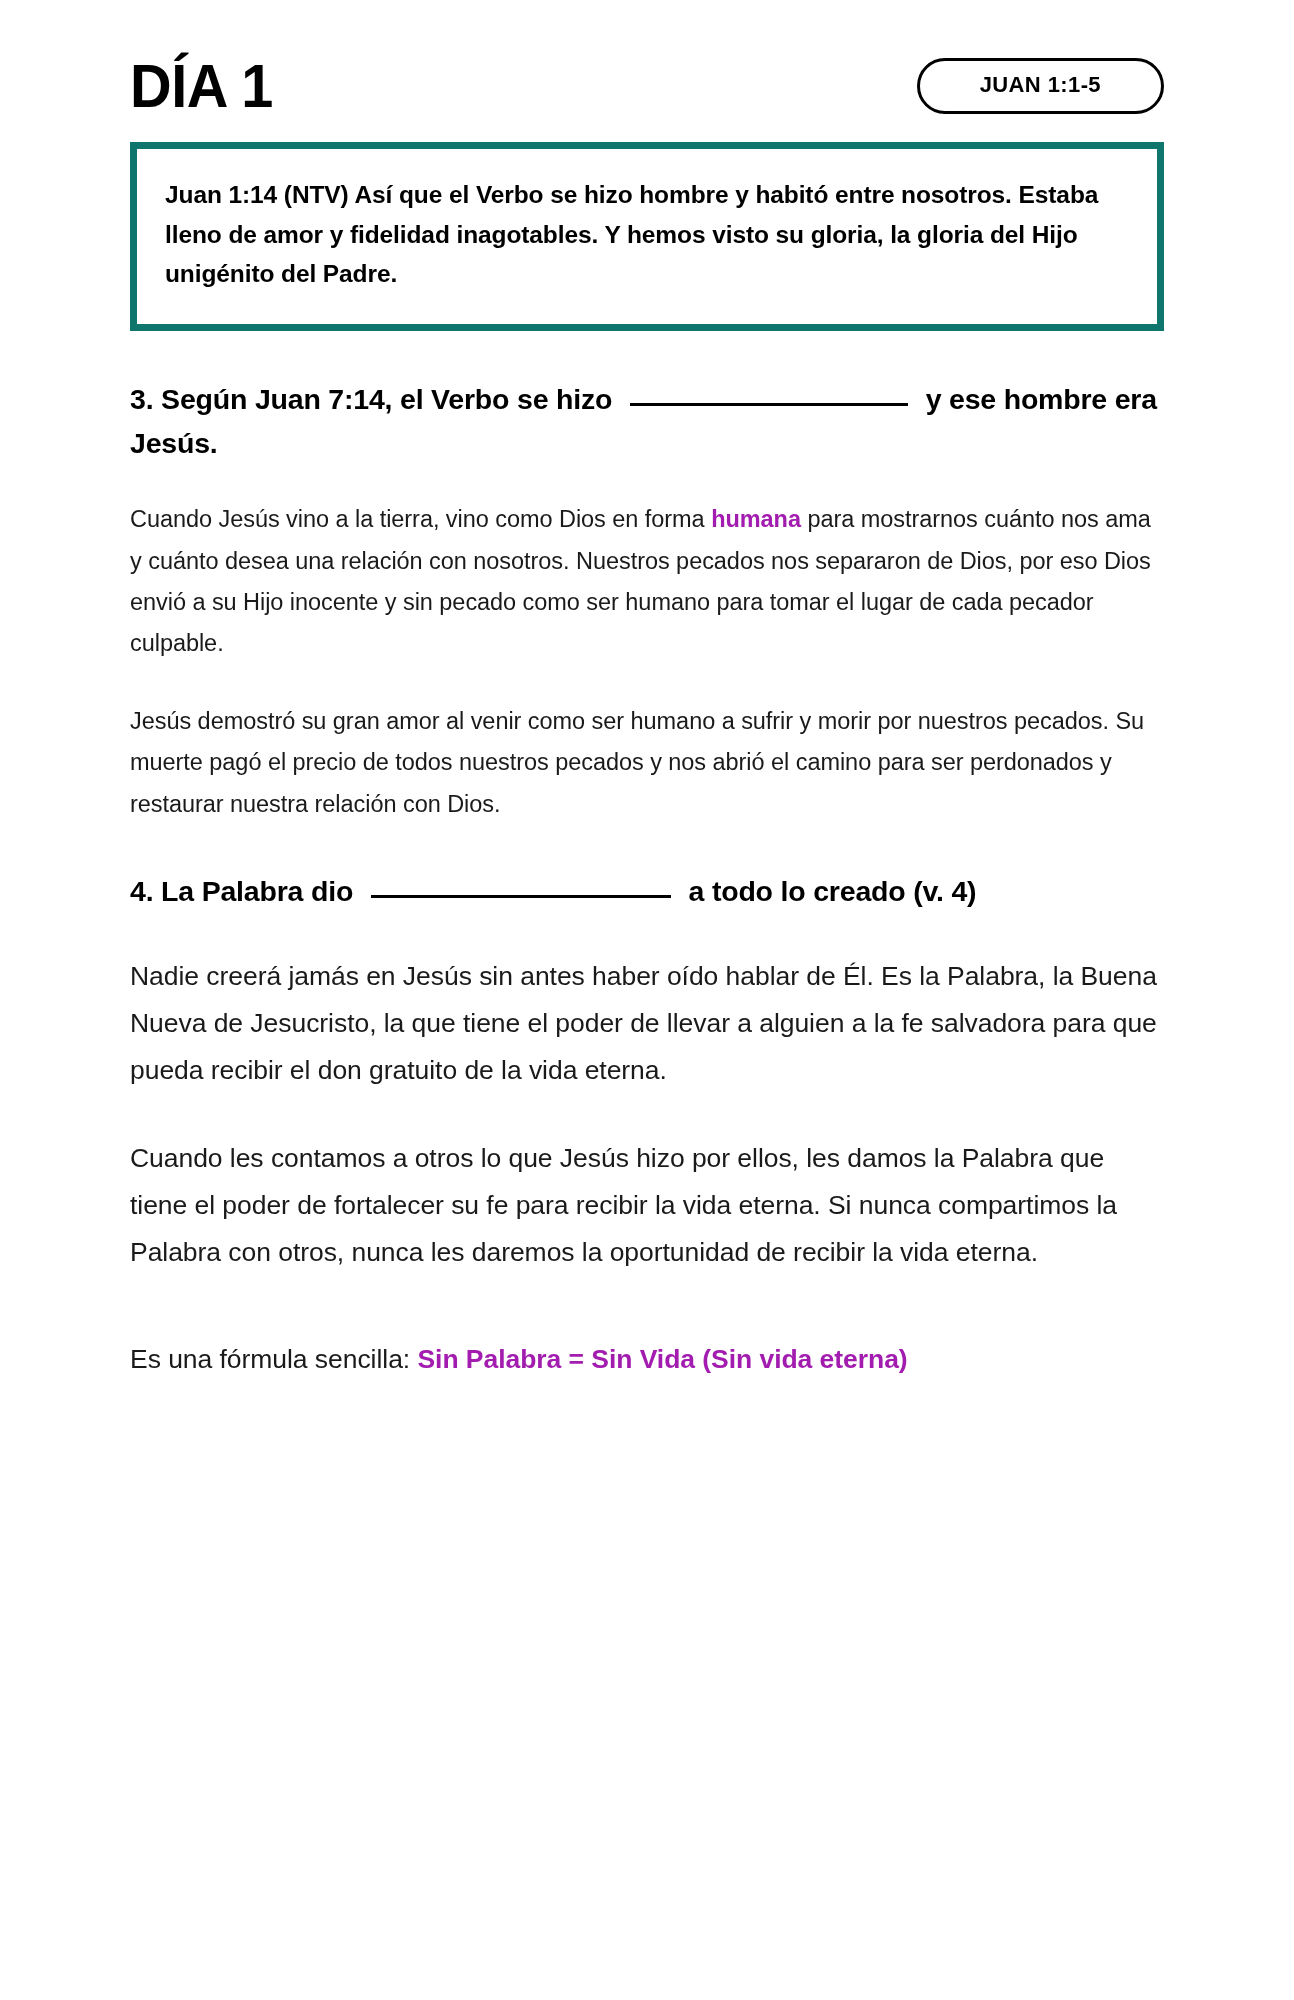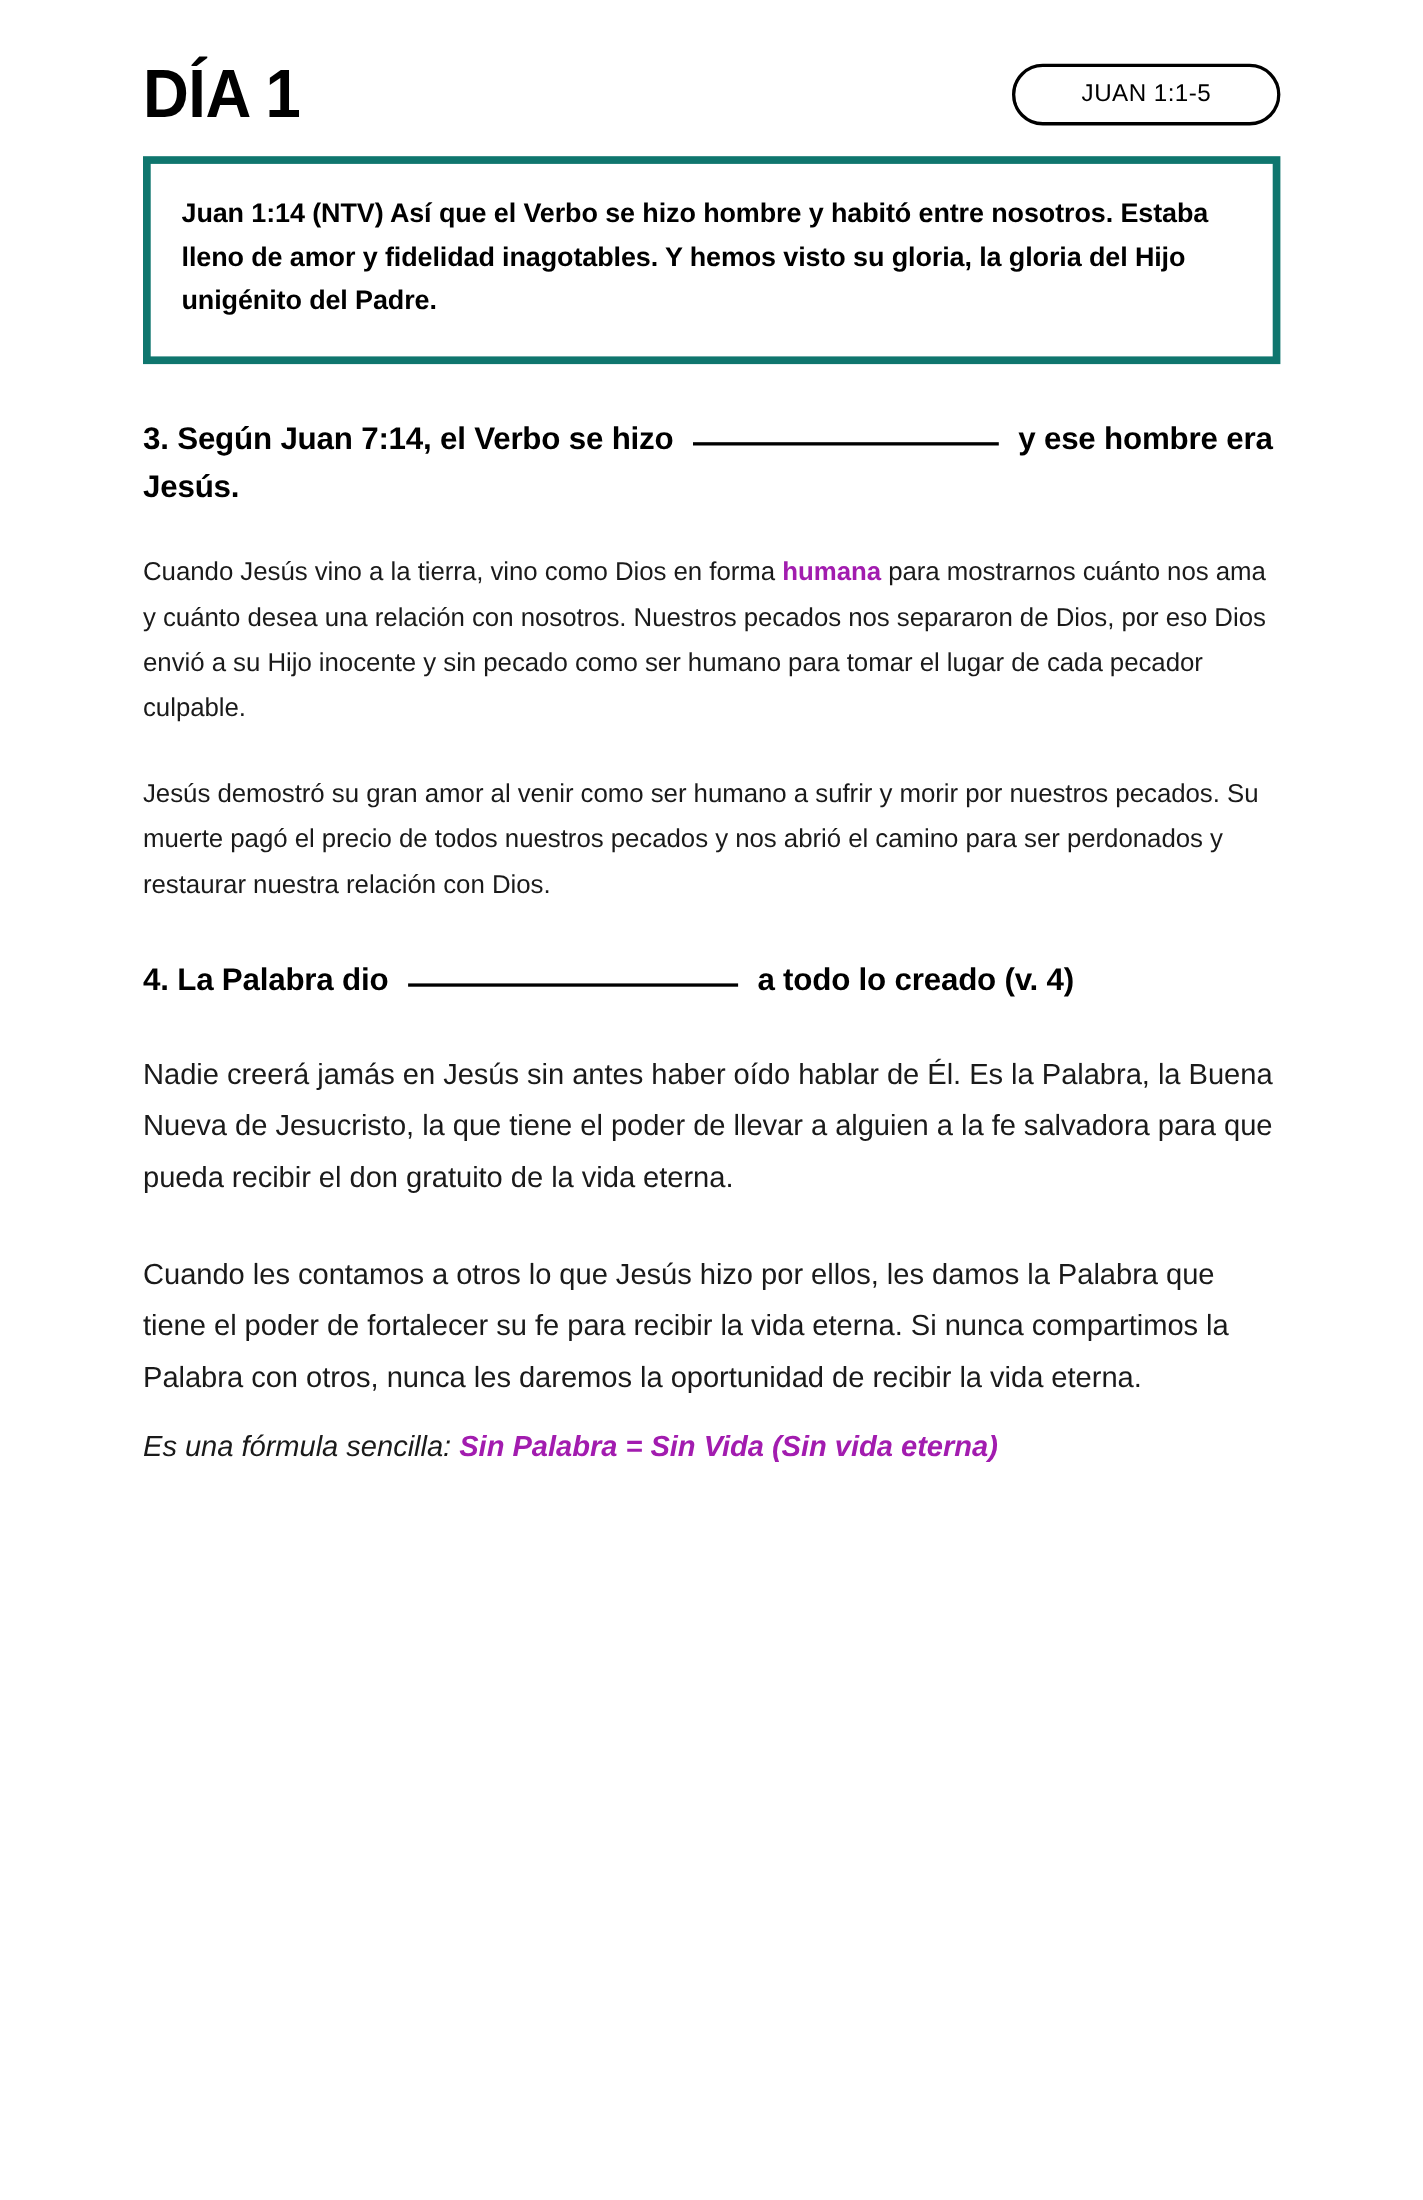--- a/index.html
+++ b/index.html
@@ -40,21 +40,21 @@
     margin: 0;
     transform: scaleX(0.93);
     transform-origin: left center;
     white-space: nowrap;
   }
   .ref-pill {
     border: 3px solid #000000;
     border-radius: 999px;
     padding: 13px 60px 15px;
     font-size: 22px;
-    font-weight: 400;
+    font-weight: 700;
     letter-spacing: 0.4px;
     line-height: 1;
     white-space: nowrap;
     background: #ffffff;
   }
 
   
   .verse-box {
     margin-top: 56px;
     border: 7px solid #0f766e;
@@ -104,21 +104,21 @@
   .para.large {
     font-size: 26.5px;
     line-height: 1.78;
     letter-spacing: -0.05px;
   }
   .p1 { margin-top: 34px; }
   .p2 { margin-top: 36px; }
   .p3 { margin-top: 78px; }
   .p4 { margin-top: 40px; }
   .p5 { margin-top: 40px; }
-  .p6 { margin-top: 16px; font-style: italic; }
+  .p6 { margin-top: 60px; }
 
   .para b, .verse-text b, .question b { font-weight: 700; }
   .para .strong { font-weight: 700; color: #a21caf; }
 </style>
 </head>
 <body>
 
 <div class="page">
 
   <div class="header">

